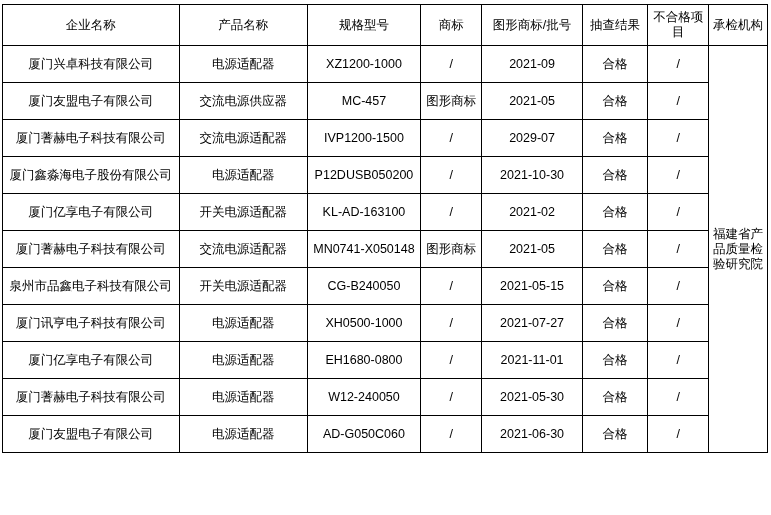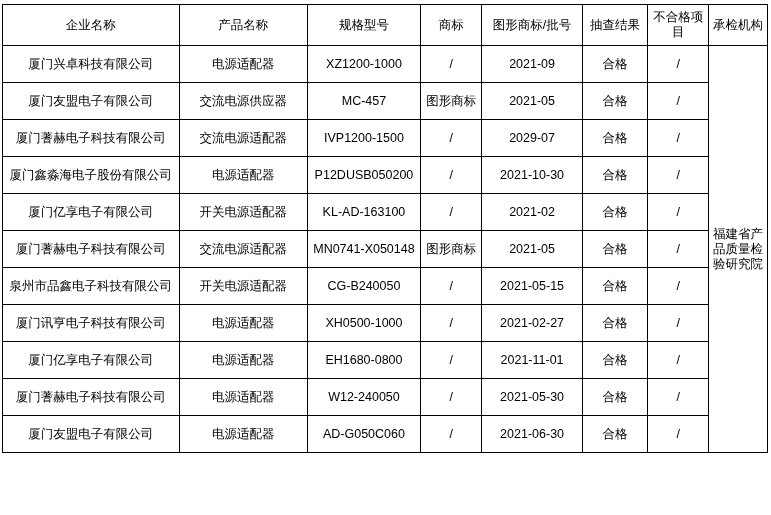--- a/index.html
+++ b/index.html
@@ -156,21 +156,21 @@
         <td>/</td>
         <td>2021-05-15</td>
         <td>合格</td>
         <td>/</td>
       </tr>
       <tr>
         <td class="company">厦门讯亨电子科技有限公司</td>
         <td>电源适配器</td>
         <td>XH0500-1000</td>
         <td>/</td>
-        <td>2021-02-27</td>
+        <td>2021-07-27</td>
         <td>合格</td>
         <td>/</td>
       </tr>
       <tr>
         <td class="company">厦门亿享电子有限公司</td>
         <td>电源适配器</td>
         <td>EH1680-0800</td>
         <td>/</td>
         <td>2021-11-01</td>
         <td>合格</td>

